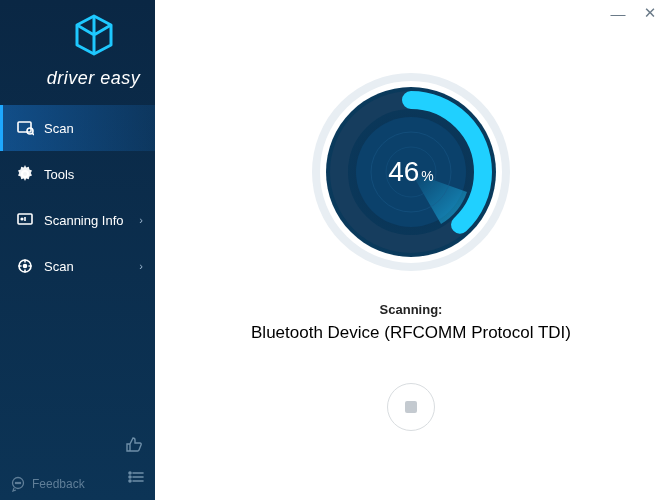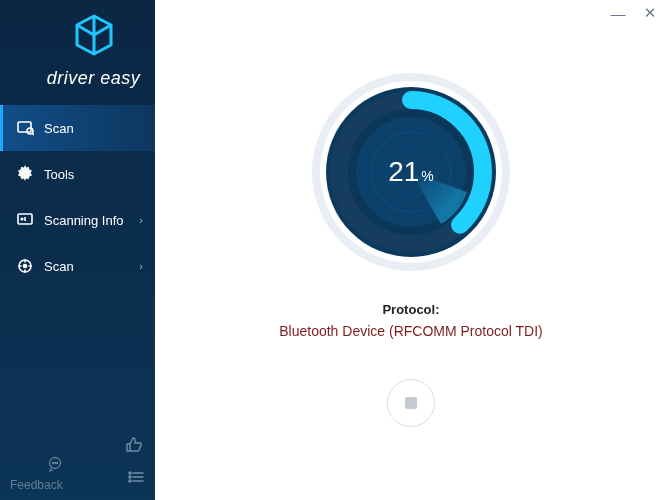--- a/index.html
+++ b/index.html
@@ -68,26 +68,25 @@
       position: absolute;
       right: 12px;
       font-size: 11px;
       color: #9db8d0;
     }
     .feedback-row {
       position: absolute;
       bottom: 8px;
       left: 10px;
       display: flex;
-      align-items: flex-end;
+      align-items: center;
       gap: 6px;
       color: #5f7e98;
       font-size: 12px;
       cursor: pointer;
-      flex-direction: column;
     }
     .list-icon {
       position: absolute;
       bottom: 10px;
       right: 10px;
       color: #6d8ea8;
       cursor: pointer;
     }
     .main {
       flex: 1;
@@ -141,22 +140,22 @@
       margin-top: 30px;
       text-align: center;
     }
     .status-title {
       font-size: 13px;
       font-weight: bold;
       color: #222;
       margin-bottom: 6px;
     }
     .status-detail {
-      font-size: 14px;
-      color: #7f1d1d;
+      font-size: 17px;
+      color: #000000;
     }
     .stop-button {
       margin-top: 40px;
       width: 48px;
       height: 48px;
       border-radius: 50%;
       border: 1px solid #d9dde0;
       background: #fff;
       display: flex;
       align-items: center;
@@ -294,26 +293,26 @@
       <circle cx="100" cy="100" r="72" fill="none" stroke="#20d0ff" stroke-width="18" stroke-dasharray="452" stroke-dashoffset="280" transform="rotate(-90 100 100)" stroke-linecap="round"></circle>
 
       <circle cx="100" cy="100" r="55" fill="#0b416b"></circle>
 
       <path d="M100 100 L156 120 A60 60 0 0 1 130 152 Z" fill="url(#sweepGrad)"></path>
 
       <circle cx="100" cy="100" r="40" fill="none" stroke="#1a5a8a" stroke-width="1" opacity="0.5"></circle>
       <circle cx="100" cy="100" r="25" fill="none" stroke="#1a5a8a" stroke-width="1" opacity="0.4"></circle>
     </svg>
     <div class="percentage">
-      <span>21</span>
+      <span>46</span>
       <span class="pct-sign">%</span>
     </div>
   </div>
 
   <div class="status-section">
-    <div class="status-title">Protocol:</div>
+    <div class="status-title">Scanning:</div>
     <div class="status-detail">Bluetooth Device (RFCOMM Protocol TDI)</div>
   </div>
 
   <div class="stop-button">
     <div class="square"></div>
   </div>
 </div>
 
 </body></html>

